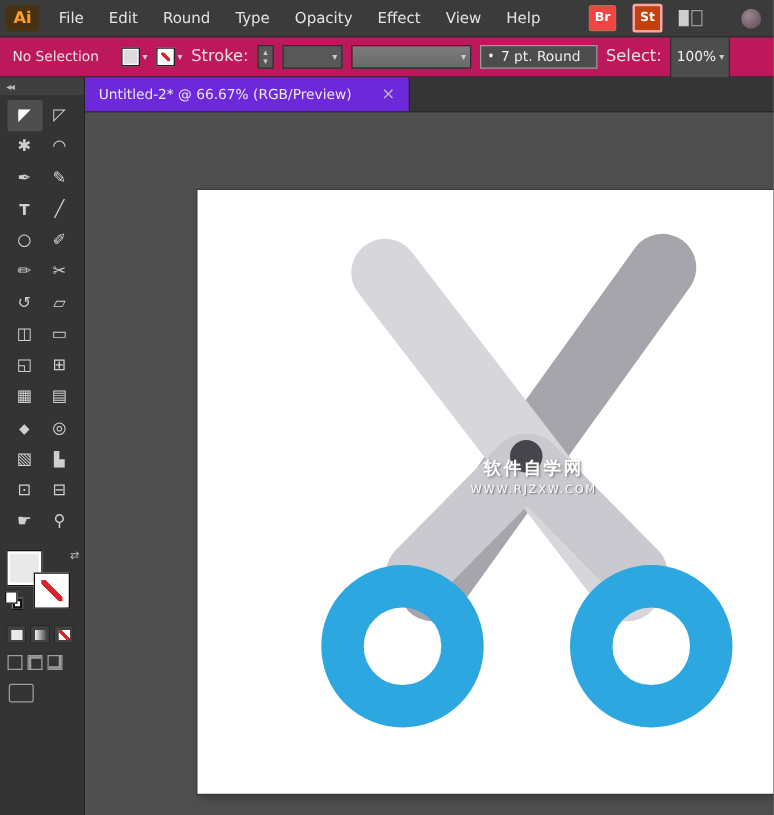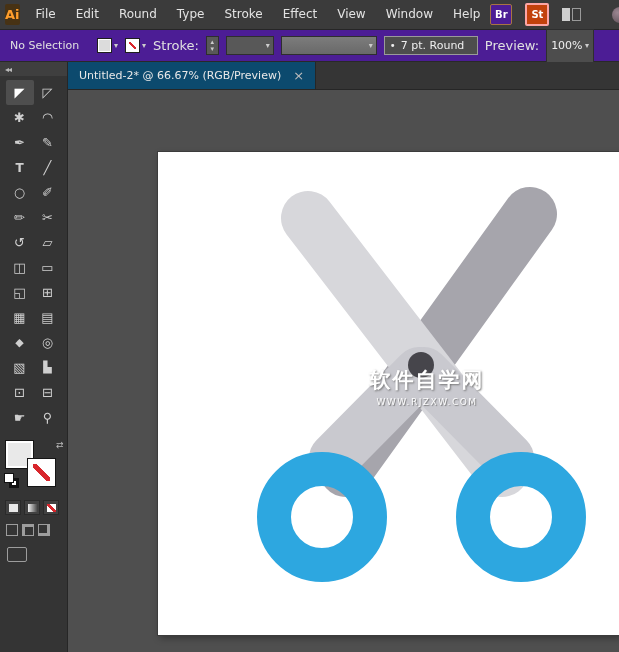--- a/index.html
+++ b/index.html
@@ -11,29 +11,29 @@
   
   .menu-bar{position:absolute;top:0;left:0;right:0;height:30px;background:#3b3b3b;
     border-bottom:1px solid #262626;display:flex;align-items:center;box-sizing:border-box;}
   .ai-logo{margin-left:5px;width:26px;height:21px;background:#473214;color:#ff9e2c;
     font-size:13px;font-weight:bold;display:flex;align-items:center;justify-content:center;border-radius:2px;}
   .menus{display:flex;margin-left:6px;}
   .menu-item{color:#e3e3e3;font-size:12px;line-height:29px;padding:0 10px;cursor:default;}
   .menu-right{margin-left:auto;display:flex;align-items:center;gap:13px;margin-right:10px;}
   .sq-btn{width:20px;height:19px;border-radius:2px;color:#fff;font-size:10px;font-weight:bold;
     display:flex;align-items:center;justify-content:center;}
-  .br-btn{background:#4c1d95;border:1px solid #a87443;}
+  .br-btn{background:#ef4444;border:1px solid #a87443;}
   .st-btn{background:#c2410c;border:2px solid #fca5a5;}
   .workspace-icon{width:19px;height:13px;display:flex;gap:2px;}
   .workspace-icon .wleft{flex:1;background:#cfcfcf;}
   .workspace-icon .wright{flex:1;border:1px solid #9a9a9a;box-sizing:border-box;}
   .live-icon{width:16px;height:16px;border-radius:50%;margin-left:18px;
     background:radial-gradient(circle at 35% 35%,#9b8691,#584a52);}
   
-  .control-bar{position:absolute;top:30px;left:0;right:0;height:32px;background:#4c1d95;
+  .control-bar{position:absolute;top:30px;left:0;right:0;height:32px;background:#be185d;
     border-bottom:1px solid #292929;display:flex;align-items:center;padding-left:10px;gap:7px;box-sizing:border-box;}
   .status{color:#e0e0e0;font-size:11px;width:80px;}
   .swatch-dd{display:flex;align-items:center;gap:2px;}
   .mini-swatch{width:15px;height:15px;border:1px solid #1e1e1e;box-sizing:border-box;}
   .fill-mini{background:#dcdcdc;box-shadow:inset 0 0 0 1px #ffffff;}
   .stroke-mini{background:#ffffff;
     background-image:linear-gradient(45deg,transparent 43%,#d8262c 43%,#d8262c 57%,transparent 57%);
     box-shadow:inset 0 0 0 3px #ffffff;}
   .caret{font-size:8px;color:#cccccc;}
   .bar-label{color:#e0e0e0;font-size:13px;}
@@ -45,22 +45,22 @@
   .dd-weight{width:48px;}
   .dd-brush{width:96px;background:linear-gradient(#7c7c7c,#696969);}
   .dd-style{width:94px;border:1px solid #9a9a9a;background:#4d4d4d;justify-content:flex-start;
     gap:5px;padding:0 5px;color:#efefef;font-size:11px;}
   .style-dot{font-size:10px;color:#efefef;}
   .dd-opacity{width:48px;background:#4d4d4d;border:1px solid #2e2e2e;color:#efefef;font-size:11px;
     justify-content:space-between;padding:16px 4px;}
   
   .tab-bar{position:absolute;top:62px;left:68px;right:0;height:28px;background:#353535;
     border-bottom:1px solid #262626;display:flex;box-sizing:border-box;}
-  .doc-tab{background:#0c4a6e;color:#e8e8e8;font-size:11px;display:flex;align-items:center;
-    gap:12px;padding:0 11px;border-right:1px solid #262626;}
+  .doc-tab{background:#6d28d9;color:#e8e8e8;font-size:11px;display:flex;align-items:center;
+    gap:24px;padding:0 11px;border-right:1px solid #262626;}
   .tab-close{color:#bdbdbd;font-size:13px;line-height:13px;}
   
   .tool-panel{position:absolute;top:62px;left:0;width:68px;bottom:0;background:#343434;
     border-right:1px solid #262626;box-sizing:border-box;}
   .panel-header{height:14px;background:#3f3f3f;color:#b9b9b9;font-size:8px;display:flex;
     align-items:center;padding-left:5px;letter-spacing:-1px;}
   .tools-grid{display:grid;grid-template-columns:1fr 1fr;width:56px;margin:4px auto 0;}
   .tool{height:25px;display:flex;align-items:center;justify-content:center;color:#cfcfcf;font-size:13px;}
   .tool.active{background:#4e4e4e;border-radius:2px;color:#ffffff;}
   .tool .g{display:inline-block;}
@@ -90,39 +90,38 @@
   .mode-btn{width:12px;height:12px;border:1px solid #9d9d9d;background:#343434;box-sizing:border-box;}
   .mode-b2{box-shadow:inset 2px 2px 0 #9d9d9d;}
   .mode-b3{box-shadow:inset -2px -2px 0 #9d9d9d;}
   .screen-mode{width:18px;height:13px;border:1px solid #9d9d9d;border-radius:2px;margin:11px 0 0 7px;}
   
   .canvas{position:absolute;left:68px;top:90px;right:0;bottom:0;background:#4f4f4f;overflow:hidden;}
   .artboard{position:absolute;left:90px;top:62px;width:461px;height:483px;background:#ffffff;
     box-shadow:0 0 0 1px #3c3c3c,2px 3px 7px rgba(0,0,0,0.35);}
   .artboard svg{position:absolute;left:0;top:0;}
   .watermark{position:absolute;left:104px;top:214px;width:330px;text-align:center;color:#ffffff;pointer-events:none;}
-  .wm-title{font-size:21px;font-weight:bold;letter-spacing:2px;
+  .wm-title{font-size:14px;font-weight:bold;letter-spacing:2px;
     text-shadow:1px 1px 2px rgba(110,110,110,0.9);}
   .wm-url{font-size:9px;letter-spacing:1.5px;margin-top:3px;color:rgba(255,255,255,0.96);
     text-shadow:1px 1px 1px rgba(110,110,110,0.9);}
 </style>
 </head>
 <body>
 
 <div class="menu-bar">
   <div class="ai-logo">Ai</div>
   <div class="menus">
     <span class="menu-item">File</span>
     <span class="menu-item">Edit</span>
     <span class="menu-item">Round</span>
     <span class="menu-item">Type</span>
-    <span class="menu-item">Stroke</span>
+    <span class="menu-item">Opacity</span>
     <span class="menu-item">Effect</span>
     <span class="menu-item">View</span>
-    <span class="menu-item">Window</span>
     <span class="menu-item">Help</span>
   </div>
   <div class="menu-right">
     <div class="sq-btn br-btn">Br</div>
     <div class="sq-btn st-btn">St</div>
     <div class="workspace-icon">
       <div class="wleft"></div>
       <div class="wright"></div>
     </div>
     <div class="live-icon"></div>
@@ -150,21 +149,21 @@
     <span class="caret">▾</span>
   </div>
   <div class="dd dd-brush">
     <span class="caret">▾</span>
   </div>
   <div class="dd dd-style">
     <span class="style-dot">•</span>
     <span>7 pt. Round</span>
   </div>
 
-  <span class="bar-label">Preview:</span>
+  <span class="bar-label">Select:</span>
   <div class="dd dd-opacity">
     <span>100%</span>
     <span class="caret">▾</span>
   </div>
 </div>
 
 <div class="tab-bar">
   <div class="doc-tab">
     <span>Untitled-2* @ 66.67% (RGB/Preview)</span>
     <span class="tab-close">×</span>

